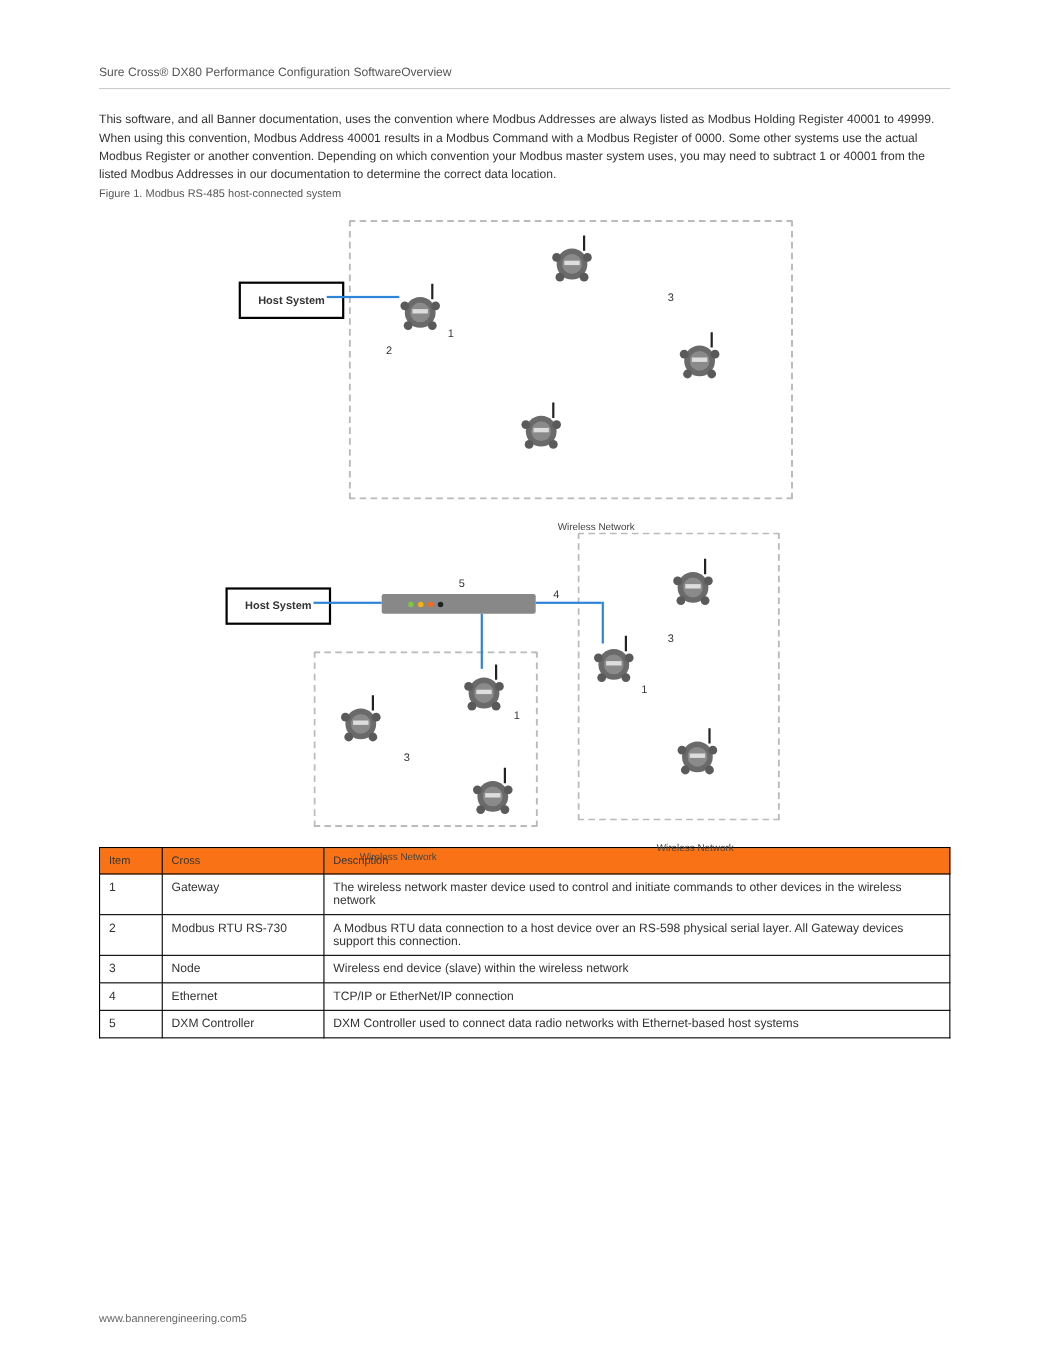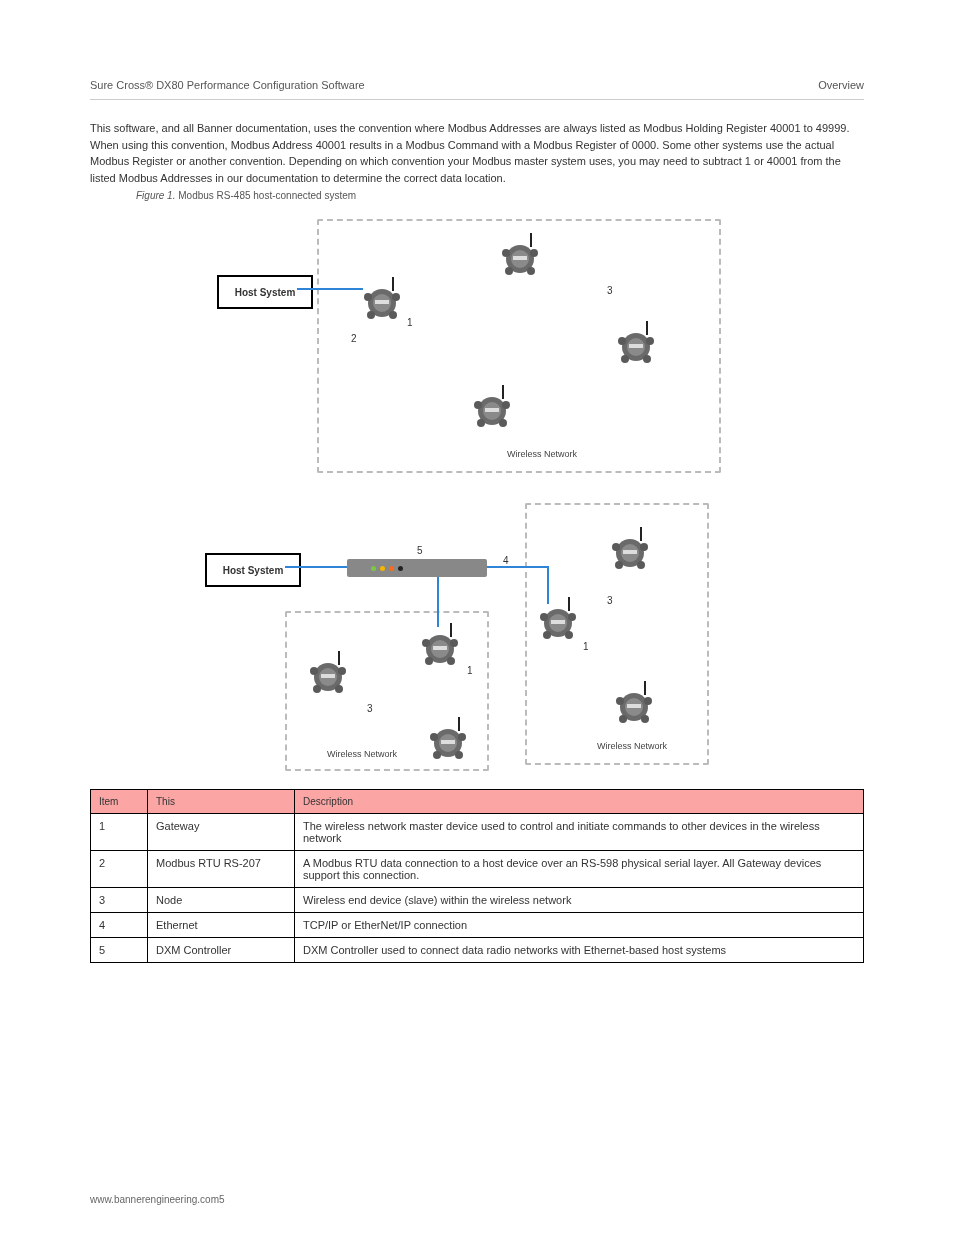--- a/index.html
+++ b/index.html
@@ -11,25 +11,23 @@
     color: #333;
   }
   .page {
     padding: 60px 90px 40px 90px;
     box-sizing: border-box;
     position: relative;
     height: 1235px;
   }
   .header-row {
     display: flex;
-    justify-content: space-between;
     font-size: 11px;
     color: #555;
     margin-bottom: 8px;
-    margin-top: 19px;
   }
   .header-rule {
     border-top: 1px solid #ccc;
     margin-bottom: 20px;
   }
   h2.section-title {
     font-size: 14px;
     font-weight: bold;
     color: #444;
     margin: 10px 0 6px 0;
@@ -39,22 +37,20 @@
     line-height: 1.5;
     color: #333;
     margin: 4px 0 3px 0;
   }
   .fig-caption {
     font-size: 10px;
     color: #555;
     margin: 4px 0 8px 0;
   }
   .fig-caption .fignum {
-    font-style: italic;
-    margin-left: 46px;
   }
   .diagram {
     position: relative;
     margin: 6px auto 20px auto;
   }
   .diagram.d1 { width: 520px; height: 270px; }
   .diagram.d2 { width: 520px; height: 270px; }
 
   .host-box {
     position: absolute;
@@ -70,20 +66,21 @@
   .dash-group {
     position: absolute;
     border: 2px dashed #bbb;
     border-radius: 2px;
   }
   .group-label {
     position: absolute;
     font-size: 9px;
     color: #444;
     white-space: nowrap;
+    margin-top: 44px;
   }
   .num-label {
     position: absolute;
     font-size: 10px;
     color: #333;
   }
   .node {
     position: absolute;
     width: 46px;
     height: 46px;
@@ -115,21 +112,21 @@
     margin-top: 10px;
     font-size: 11px;
   }
   table.legend th, table.legend td {
     border: 1px solid #000;
     padding: 6px 8px;
     text-align: left;
     vertical-align: top;
   }
   table.legend thead th {
-    background: #fca5a5;
+    background: #f97316;
     font-weight: normal;
     font-size: 10px;
     color: #333;
   }
   table.legend thead th.item { width: 40px; }
   table.legend thead th.name { width: 130px; }
 
   .footer {
     position: absolute;
     left: 90px;
@@ -331,33 +328,33 @@
           <circle cx="9" cy="22" r="4" fill="#5a5a5a"></circle>
           <circle cx="37" cy="22" r="4" fill="#5a5a5a"></circle>
         </svg>
     </div>
   </div>
 
   <table class="legend">
     <thead>
       <tr>
         <th class="item">Item</th>
-        <th class="name">This</th>
+        <th class="name">Cross</th>
         <th>Description</th>
       </tr>
     </thead>
     <tbody>
       <tr>
         <td>1</td>
         <td>Gateway</td>
         <td>The wireless network master device used to control and initiate commands to other devices in the wireless network</td>
       </tr>
       <tr>
         <td>2</td>
-        <td>Modbus RTU RS-207</td>
+        <td>Modbus RTU RS-730</td>
         <td>A Modbus RTU data connection to a host device over an RS-598 physical serial layer. All Gateway devices support this connection.</td>
       </tr>
       <tr>
         <td>3</td>
         <td>Node</td>
         <td>Wireless end device (slave) within the wireless network</td>
       </tr>
       <tr>
         <td>4</td>
         <td>Ethernet</td>

